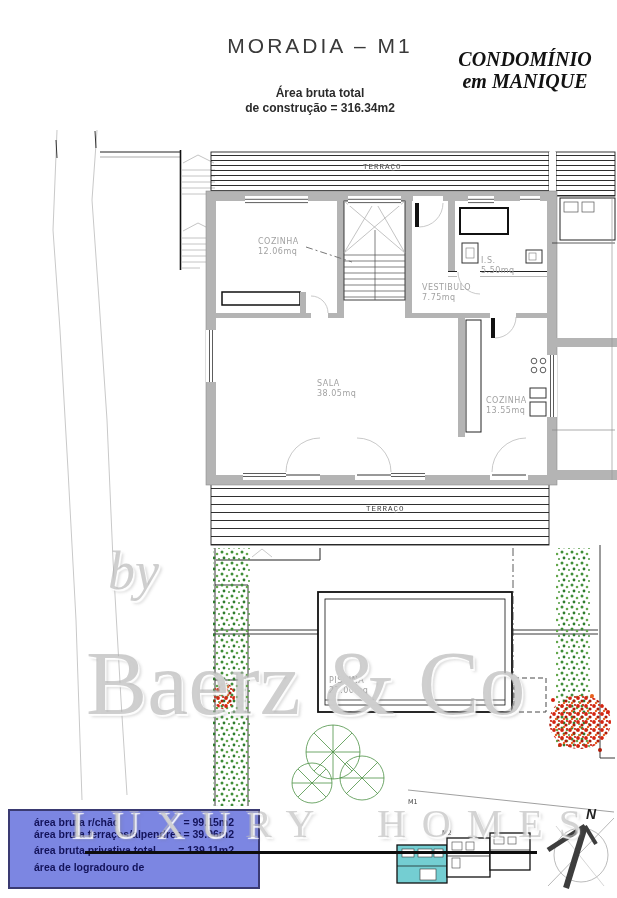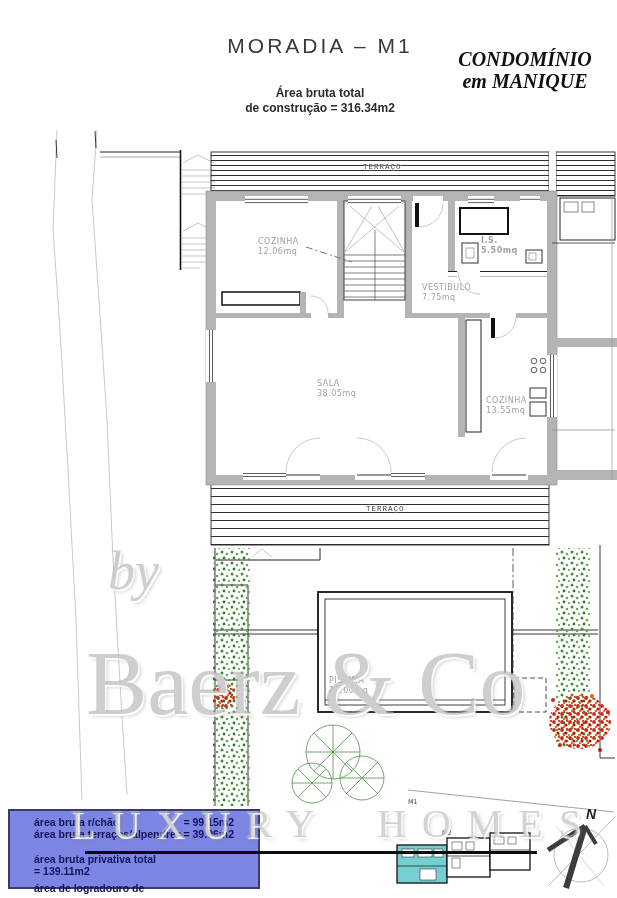--- a/index.html
+++ b/index.html
@@ -23,21 +23,21 @@
           color:#a2a2a2;letter-spacing:.5px;white-space:nowrap;z-index:2;}
   .tlabel{font-family:Liberation Mono, monospace;font-size:7.5px;color:#3c3c3c;
           letter-spacing:1px;z-index:2;text-shadow:0 0 2px #fff,0 0 2px #fff;margin-left:25px;}
 
   
   .info-box{left:8px;top:809px;width:252px;height:80px;box-sizing:border-box;
             background:var(--c-info-bg,#7c86e2);border:2px solid var(--c-info-border,#3a3a72);
             color:var(--c-info-text,#13135a);font-size:10.5px;font-weight:bold;
             padding:5px 24px 4px;z-index:3;}
   .info-row{display:flex;justify-content:space-between;line-height:12px;}
-  .info-row.gap{margin-top:13px;flex-direction:column;}
+  .info-row.gap{margin-top:4px;}
   .info-note{line-height:12px;margin-top:5px;}
   .callout-line{left:85px;top:851px;width:452px;height:3px;background:#0d0d0d;z-index:4;}
 
   
   .unit-label{font-family:"DejaVu Sans",sans-serif;font-size:6.5px;color:#444;z-index:2;}
   .north-label{font-size:14px;font-weight:bold;font-style:italic;color:#222;z-index:2;}
 
   
   .wm{font-family:"Liberation Serif",serif;color:rgba(172,172,172,.58);z-index:5;
       text-shadow:1.5px 1.5px 1px rgba(255,255,255,.95),3px 3px 3px rgba(120,120,120,.28);
@@ -323,21 +323,21 @@
     <div>em MANIQUE</div>
   </div>
 
   <div class="abs tlabel" style="left:338px;top:163px;">TERRAÇO</div>
   <div class="abs tlabel" style="left:341px;top:505px;">TERRAÇO</div>
 
   <div class="abs rlabel" style="left:258px;top:237px;">
     <span>COZINHA</span><br>
     <span>12.06mq</span>
   </div>
-  <div class="abs rlabel" style="left:481px;top:236px;font-weight:bold;">
+  <div class="abs rlabel" style="left:481px;top:256px;">
     <span>I.S.</span><br>
     <span>5.50mq</span>
   </div>
   <div class="abs rlabel" style="left:422px;top:283px;">
     <span>VESTIBULO</span><br>
     <span>7.75mq</span>
   </div>
   <div class="abs rlabel" style="left:317px;top:379px;">
     <span>SALA</span><br>
     <span>38.05mq</span>

